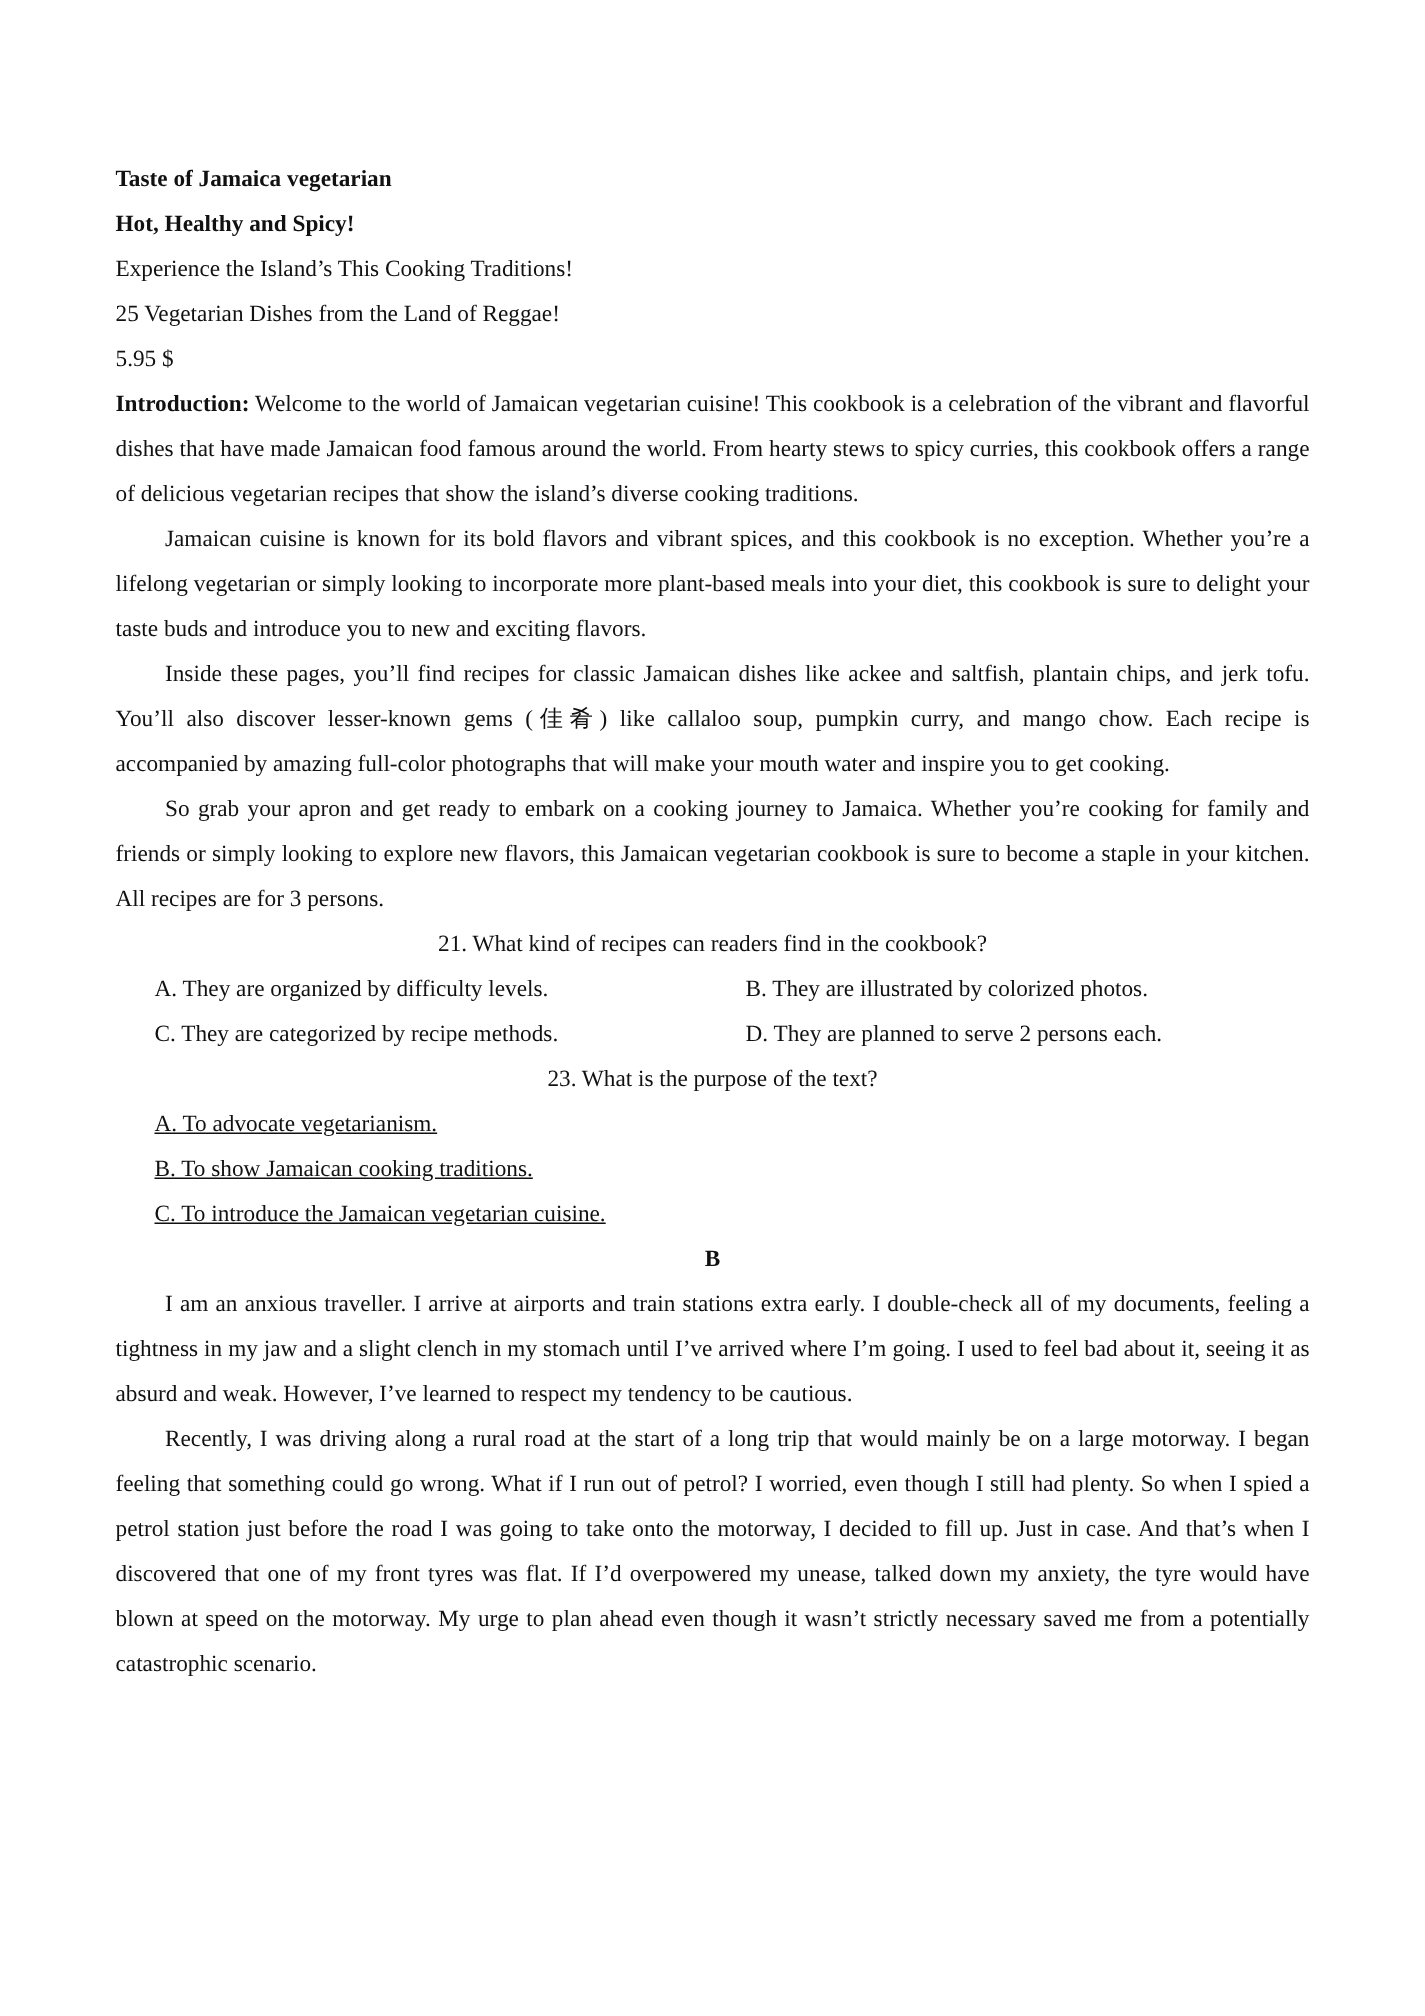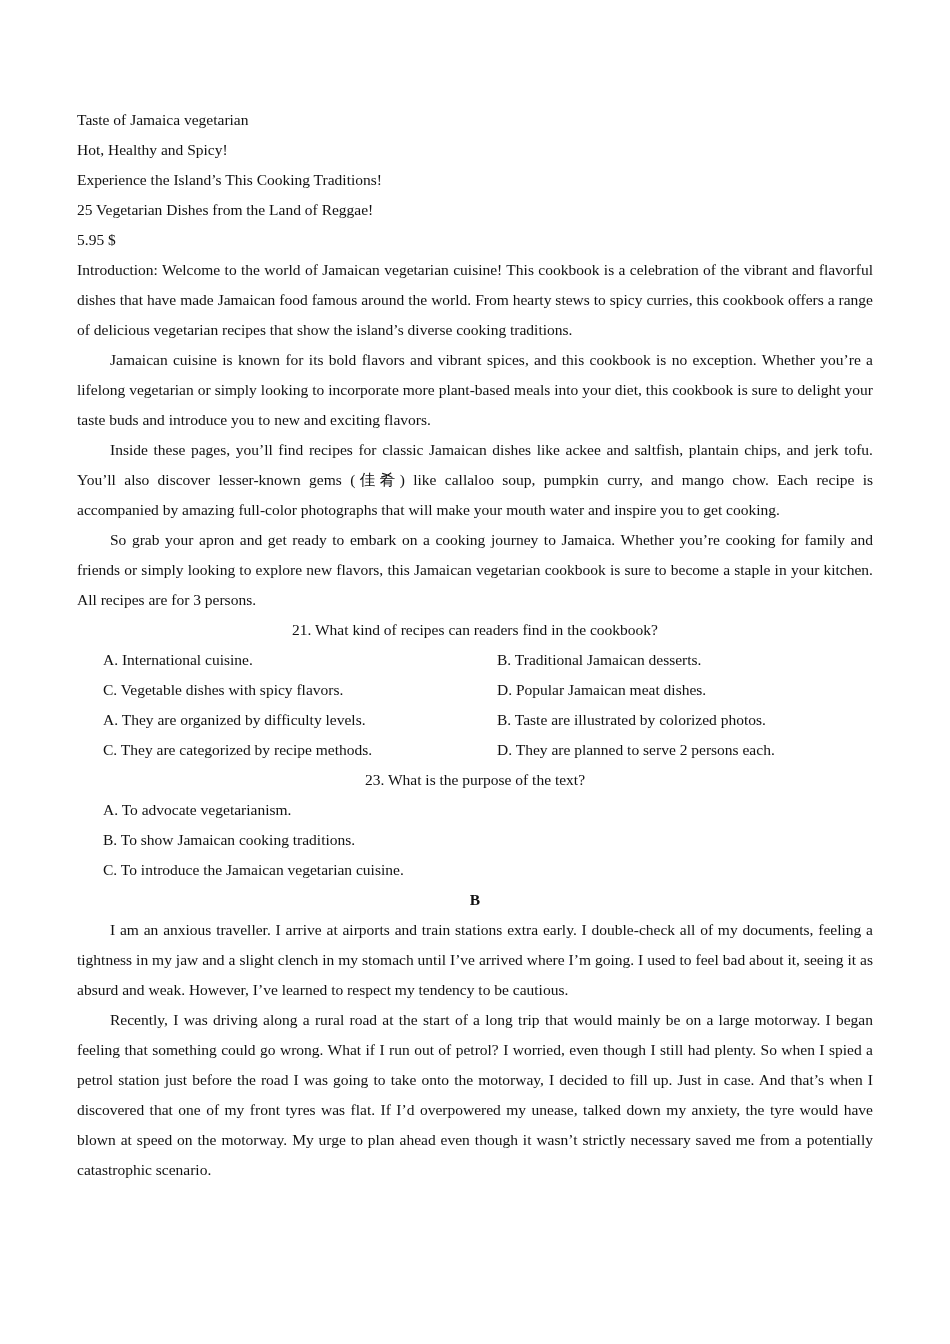--- a/index.html
+++ b/index.html
@@ -20,41 +20,42 @@
       position: absolute;
       left: 77px;
       top: 105px;
       width: 796px;
     }
     .line {
       line-height: 30px;
       height: 30px;
       white-space: nowrap;
     }
-    .bold { font-weight: normal; }
+    .bold { font-weight: bold; }
     .para {
       line-height: 30px;
       text-align: justify;
       text-align-last: left;
       margin: 0;
     }
     .indent { text-indent: 33px; }
     .question {
       line-height: 30px;
       height: 30px;
       white-space: nowrap;
       text-align: center;
     }
     .options-grid {
       display: grid;
       grid-template-columns: 394px 1fr;
       padding-left: 26px;
     }
     .options-list {
       padding-left: 26px;
+      text-decoration: underline;
     }
     .option {
       line-height: 30px;
       height: 30px;
       white-space: nowrap;
     }
     .section-label {
       line-height: 30px;
       height: 30px;
       text-align: center;
@@ -72,30 +73,24 @@
   <div class="line">25 Vegetarian Dishes from the Land of Reggae!</div>
   <div class="line">5.95 $</div>
 
   <p class="para"><span class="bold">Introduction:</span><span> Welcome to the world of Jamaican vegetarian cuisine! This cookbook is a celebration of the vibrant and flavorful dishes that have made Jamaican food famous around the world. From hearty stews to spicy curries, this cookbook offers a range of delicious vegetarian recipes that show the island’s diverse cooking traditions.</span></p>
 
   <p class="para indent">Jamaican cuisine is known for its bold flavors and vibrant spices, and this cookbook is no exception. Whether you’re a lifelong vegetarian or simply looking to incorporate more plant-based meals into your diet, this cookbook is sure to delight your taste buds and introduce you to new and exciting flavors.</p>
   <p class="para indent">Inside these pages, you’ll find recipes for classic Jamaican dishes like ackee and saltfish, plantain chips, and jerk tofu. You’ll also discover lesser-known gems (佳肴) like callaloo soup, pumpkin curry, and mango chow. Each recipe is accompanied by amazing full-color photographs that will make your mouth water and inspire you to get cooking.</p>
   <p class="para indent">So grab your apron and get ready to embark on a cooking journey to Jamaica. Whether you’re cooking for family and friends or simply looking to explore new flavors, this Jamaican vegetarian cookbook is sure to become a staple in your kitchen. All recipes are for 3 persons.</p>
 
   <div class="question">21. What kind of recipes can readers find in the cookbook?</div>
-  <div class="options-grid">
-    <div class="option">A. International cuisine.</div>
-    <div class="option">B. Traditional Jamaican desserts.</div>
-    <div class="option">C. Vegetable dishes with spicy flavors.</div>
-    <div class="option">D. Popular Jamaican meat dishes.</div>
-  </div>
 
   <div class="options-grid">
     <div class="option">A. They are organized by difficulty levels.</div>
-    <div class="option">B. Taste are illustrated by colorized photos.</div>
+    <div class="option">B. They are illustrated by colorized photos.</div>
     <div class="option">C. They are categorized by recipe methods.</div>
     <div class="option">D. They are planned to serve 2 persons each.</div>
   </div>
 
   <div class="question">23. What is the purpose of the text?</div>
   <div class="options-list">
     <div class="option">A. To advocate vegetarianism.</div>
     <div class="option">B. To show Jamaican cooking traditions.</div>
     <div class="option">C. To introduce the Jamaican vegetarian cuisine.</div>
   </div>

